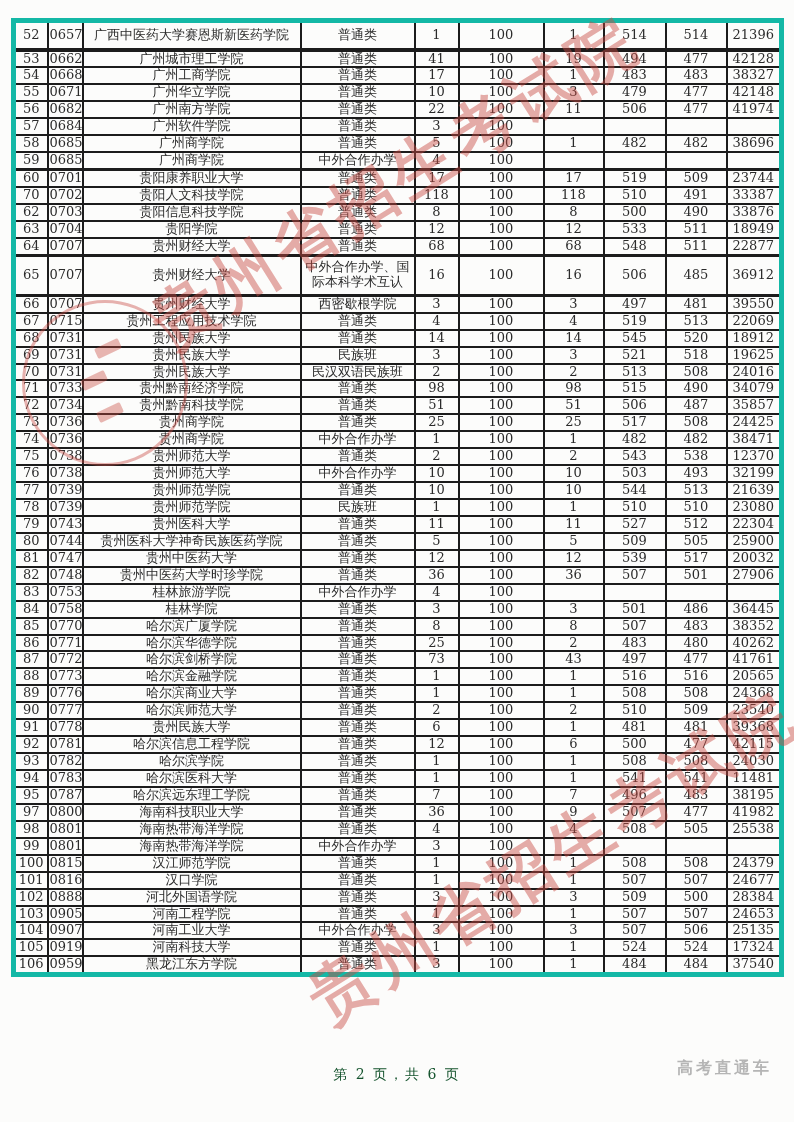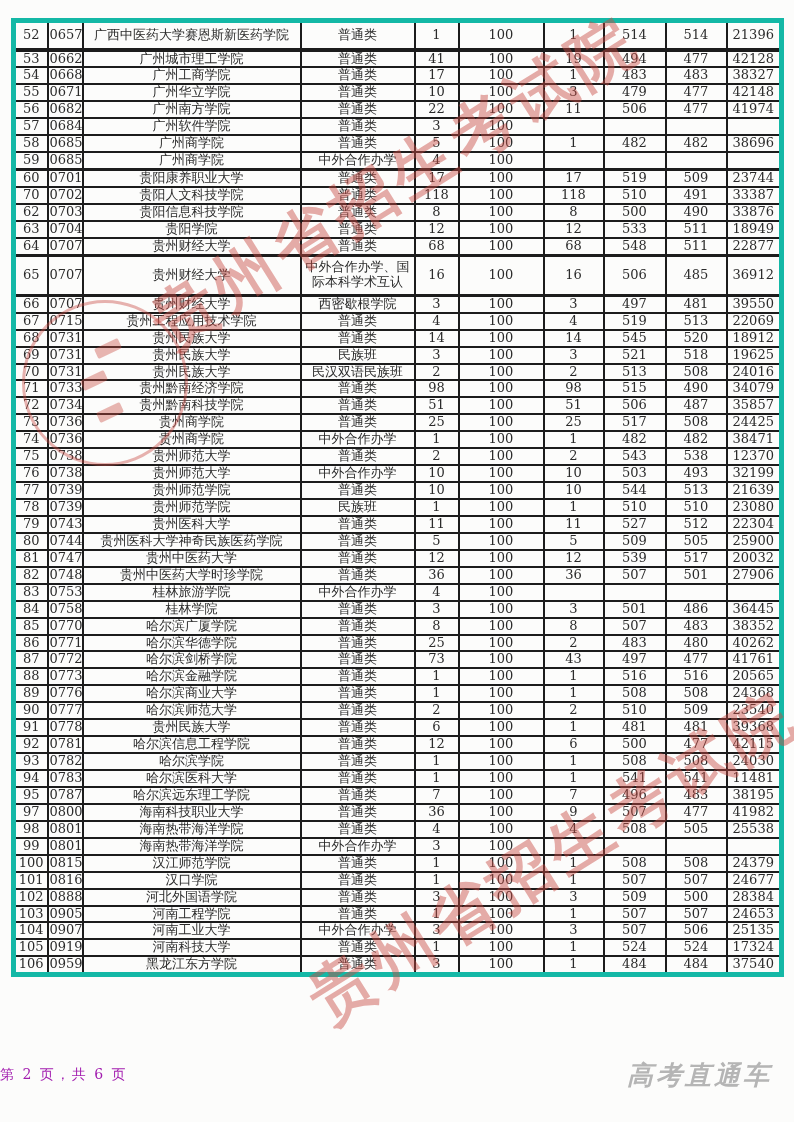--- a/index.html
+++ b/index.html
@@ -24,24 +24,24 @@
   .wm-a{left:158px;top:290px;}
   .wm-b{left:315px;top:965px;}
   .seal{position:absolute;left:22px;top:300px;width:160px;height:160px;border-radius:50%;
       border:3px solid rgba(201,74,66,0.42);pointer-events:none;}
   .seal-mark{position:absolute;width:26px;height:11px;border-radius:2px;
       background:rgba(201,74,66,0.40);transform:rotate(-25deg);}
   .seal-mark.m1{left:70px;top:40px;}
   .seal-mark.m2{left:56px;top:72px;}
   .seal-mark.m3{left:72px;top:104px;}
   
-  .footer-page{position:absolute;left:0;top:1066px;width:100%;
-      font-size:14px;letter-spacing:2px;color:#a21caf;}
-  .footer-brand{position:absolute;top:1058px;right:22px;font-size:26px;font-weight:bold;
-      letter-spacing:3px;color:#b5b5b5;font-style:italic;}
+  .footer-page{position:absolute;left:0;top:1066px;width:100%;text-align:center;
+      font-size:14px;letter-spacing:2px;color:#14532d;}
+  .footer-brand{position:absolute;top:1058px;right:22px;font-size:16px;font-weight:bold;
+      letter-spacing:3px;color:#b5b5b5;}
 </style>
 </head>
 <body>
 
 <div class="page">
 
   <table class="results">
     <colgroup>
       <col style="width:34px">
         <col style="width:35px">

